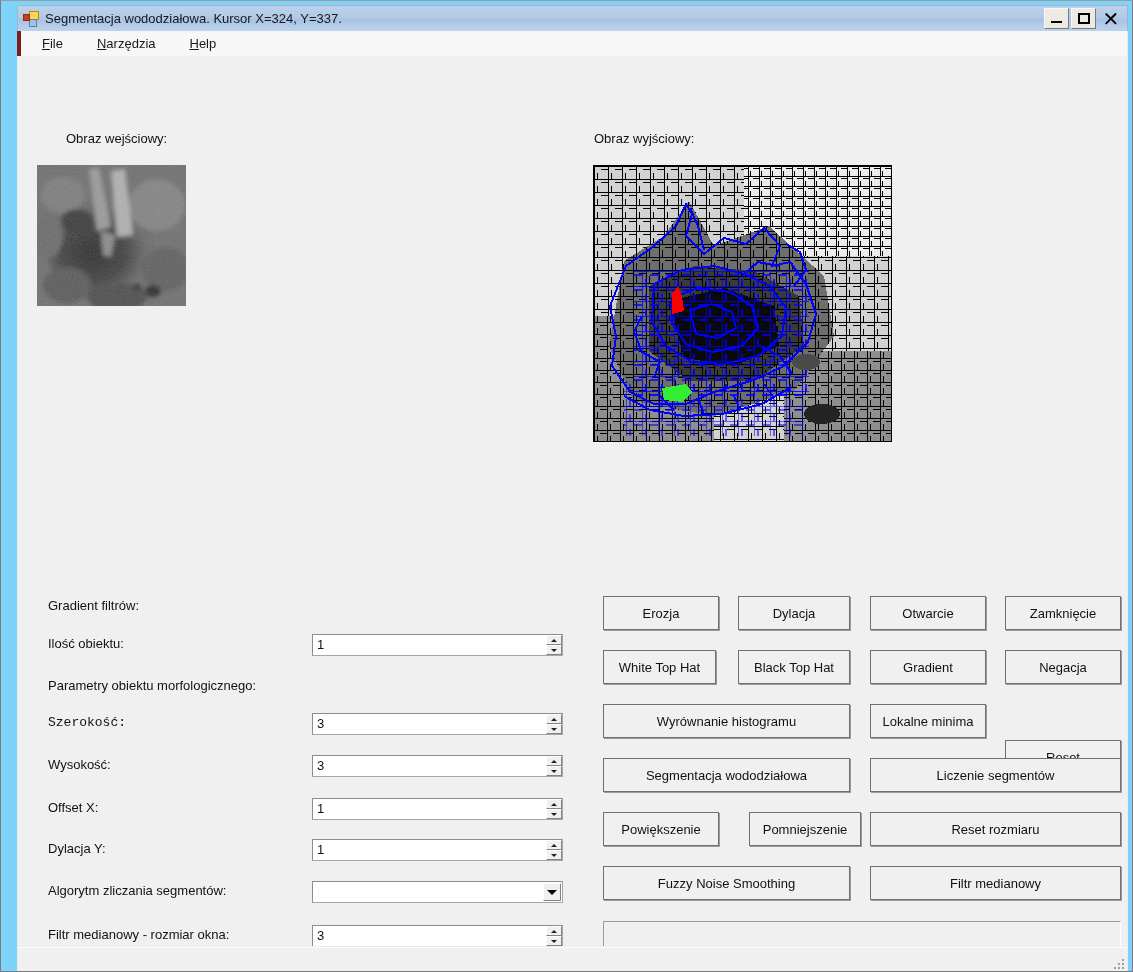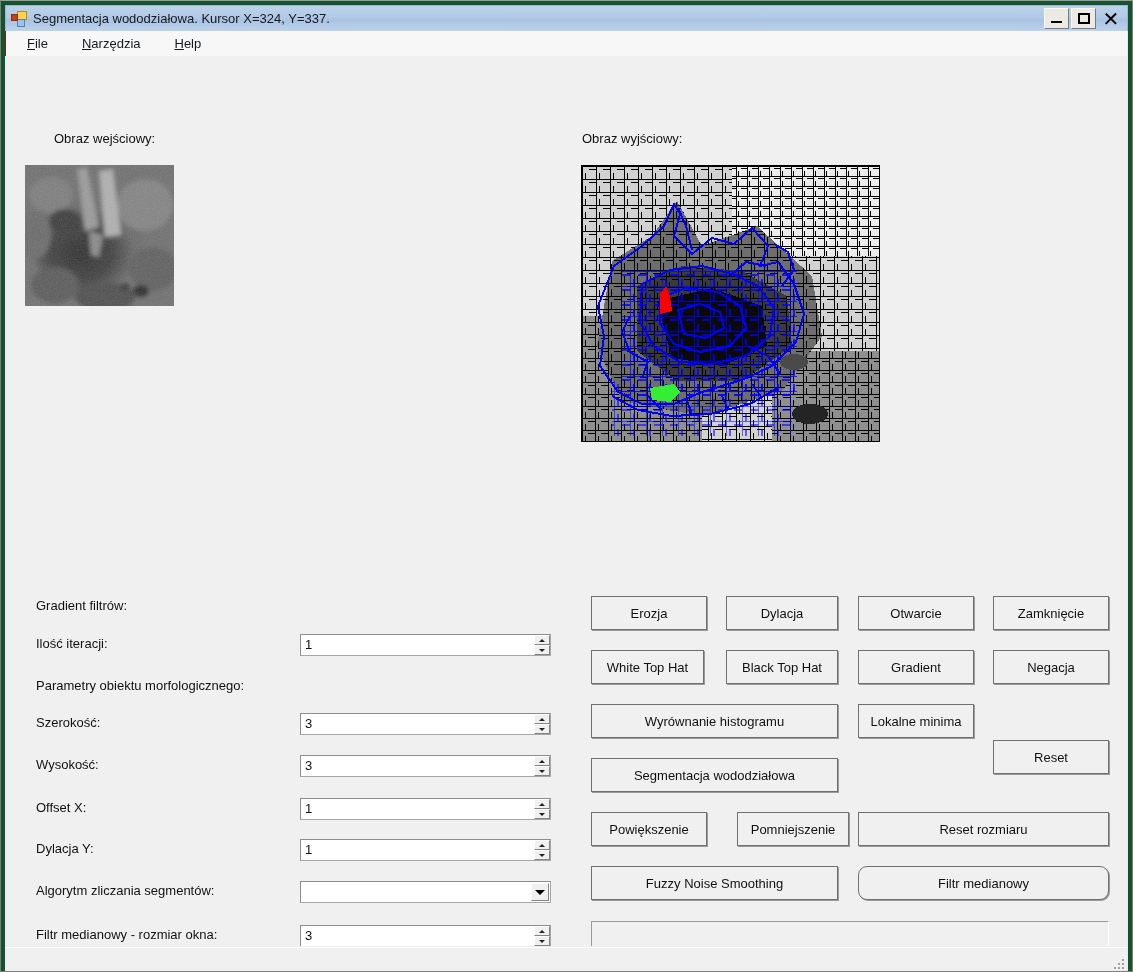--- a/index.html
+++ b/index.html
@@ -7,24 +7,24 @@
     margin: 0; padding: 0;
     width: 1133px; height: 972px;
     background: #787878;
     font-family: "Liberation Sans", sans-serif;
     overflow: hidden;
   }
   #window {
     position: absolute;
     left: 0; top: 0;
     width: 1133px; height: 972px;
-    background: #14532d;
+    background: #7dd3fc;
     border: 1px solid #7b7b7b;
     border-top: 1px solid #9c9c9c;
-    padding: 4px 4px 0 4px;
+    padding: 4px 4px 0 16px;
     display: flex;
     flex-direction: column;
     justify-content: space-between;
   }
   
   #titlebar {
     height: 26px;
     background: linear-gradient(to bottom, #bcd2ea 0%, #b2cae6 45%, #a8c2e2 55%, #bdd3ec 100%);
     border: 1px solid #9db4cf;
     border-bottom: none;
@@ -67,21 +67,21 @@
     line-height: 1;
     cursor: default;
   }
   .winbtn.close { border: none; background: transparent; font-size: 20px; width: 26px; }
   .winbtn .min-glyph { display: block; width: 11px; height: 2px; background: #000; margin-top: 7px; }
   .winbtn .max-glyph { display: block; width: 12px; height: 11px; border: 2px solid #000; }
   
   #menubar {
     height: 25px;
     background: #f7f7f7;
-    border-left: 1px solid #7f1d1d;
+    border-left: 4px solid #7f1d1d;
     border-right: 1px solid #ececec;
     display: flex;
     align-items: center;
     padding-left: 20px;
     gap: 32px;
     flex: none;
   }
   .menu-item {
     font-size: 13px;
     color: #16191d;
@@ -396,36 +396,36 @@
 
         <path d="M78 128 L84 120 L88 130 L90 145 L78 148 Z" fill="#ff0000"></path>
         <path d="M68 222 L92 218 L98 226 L88 236 L70 234 Z" fill="#33ee33"></path>
 
         <ellipse cx="228" cy="248" rx="18" ry="10" fill="#242424"></ellipse>
         <ellipse cx="212" cy="196" rx="14" ry="8" fill="#4a4a4a"></ellipse>
       </svg>
     </div>
 
     <div class="param-label" style="left:30px; top:542px;">Gradient filtrów:</div>
-    <div class="param-label" style="left:30px; top:580px;">Ilość iteracji:</div>
+    <div class="param-label" style="left:30px; top:580px;">Ilość obiektu:</div>
     <div class="spinner" style="top:578px;">
       <div class="val">1</div>
       <div class="spin-btns">
         <div class="spin-btn">
             <span class="arrow-up"></span>
           </div>
         <div class="spin-btn">
             <span class="arrow-dn"></span>
           </div>
       </div>
     </div>
 
     <div class="param-label" style="left:30px; top:622px;">Parametry obiektu morfologicznego:</div>
 
-    <div class="param-label" style="left:30px; top:659px;">Szerokość:</div>
+    <div class="param-label" style="left:30px; top:659px;font-family:Liberation Mono, monospace;">Szerokość:</div>
     <div class="spinner" style="top:657px;">
       <div class="val">3</div>
       <div class="spin-btns">
         <div class="spin-btn">
             <span class="arrow-up"></span>
           </div>
         <div class="spin-btn">
             <span class="arrow-dn"></span>
           </div>
       </div>
@@ -499,27 +499,28 @@
     <div class="btn" style="left:585px;  top:594px; width:113px;">White Top Hat</div>
     <div class="btn" style="left:720px;  top:594px; width:112px;">Black Top Hat</div>
     <div class="btn" style="left:852px;  top:594px; width:116px;">Gradient</div>
     <div class="btn" style="left:987px;  top:594px; width:116px;">Negacja</div>
 
     <div class="btn" style="left:585px;  top:648px; width:247px;">Wyrównanie histogramu</div>
     <div class="btn" style="left:852px;  top:648px; width:116px;">Lokalne minima</div>
     <div class="btn" style="left:987px;  top:648px; width:116px;margin-top:36px;">Reset</div>
 
     <div class="btn" style="left:585px;  top:702px; width:247px;">Segmentacja wododziałowa</div>
+    <div class="btn" style="left:852px;  top:702px; width:251px;">Liczenie segmentów</div>
 
     <div class="btn" style="left:585px;  top:756px; width:116px;">Powiększenie</div>
     <div class="btn" style="left:720px;  top:756px; width:112px;margin-left:11px;">Pomniejszenie</div>
     <div class="btn" style="left:852px;  top:756px; width:251px;">Reset rozmiaru</div>
 
     <div class="btn" style="left:585px;  top:810px; width:247px;">Fuzzy Noise Smoothing</div>
-    <div class="btn" style="left:852px;  top:810px; width:251px;border-radius:9px;">Filtr medianowy</div>
+    <div class="btn" style="left:852px;  top:810px; width:251px;">Filtr medianowy</div>
 
     <div id="result-panel"></div>
   </div>
 
   <div id="statusbar">
     <div id="sizegrip">
       <i style="right:0px;  bottom:0px;"></i>
       <i style="right:4px;  bottom:0px;"></i>
       <i style="right:8px;  bottom:0px;"></i>
       <i style="right:0px;  bottom:4px;"></i>

